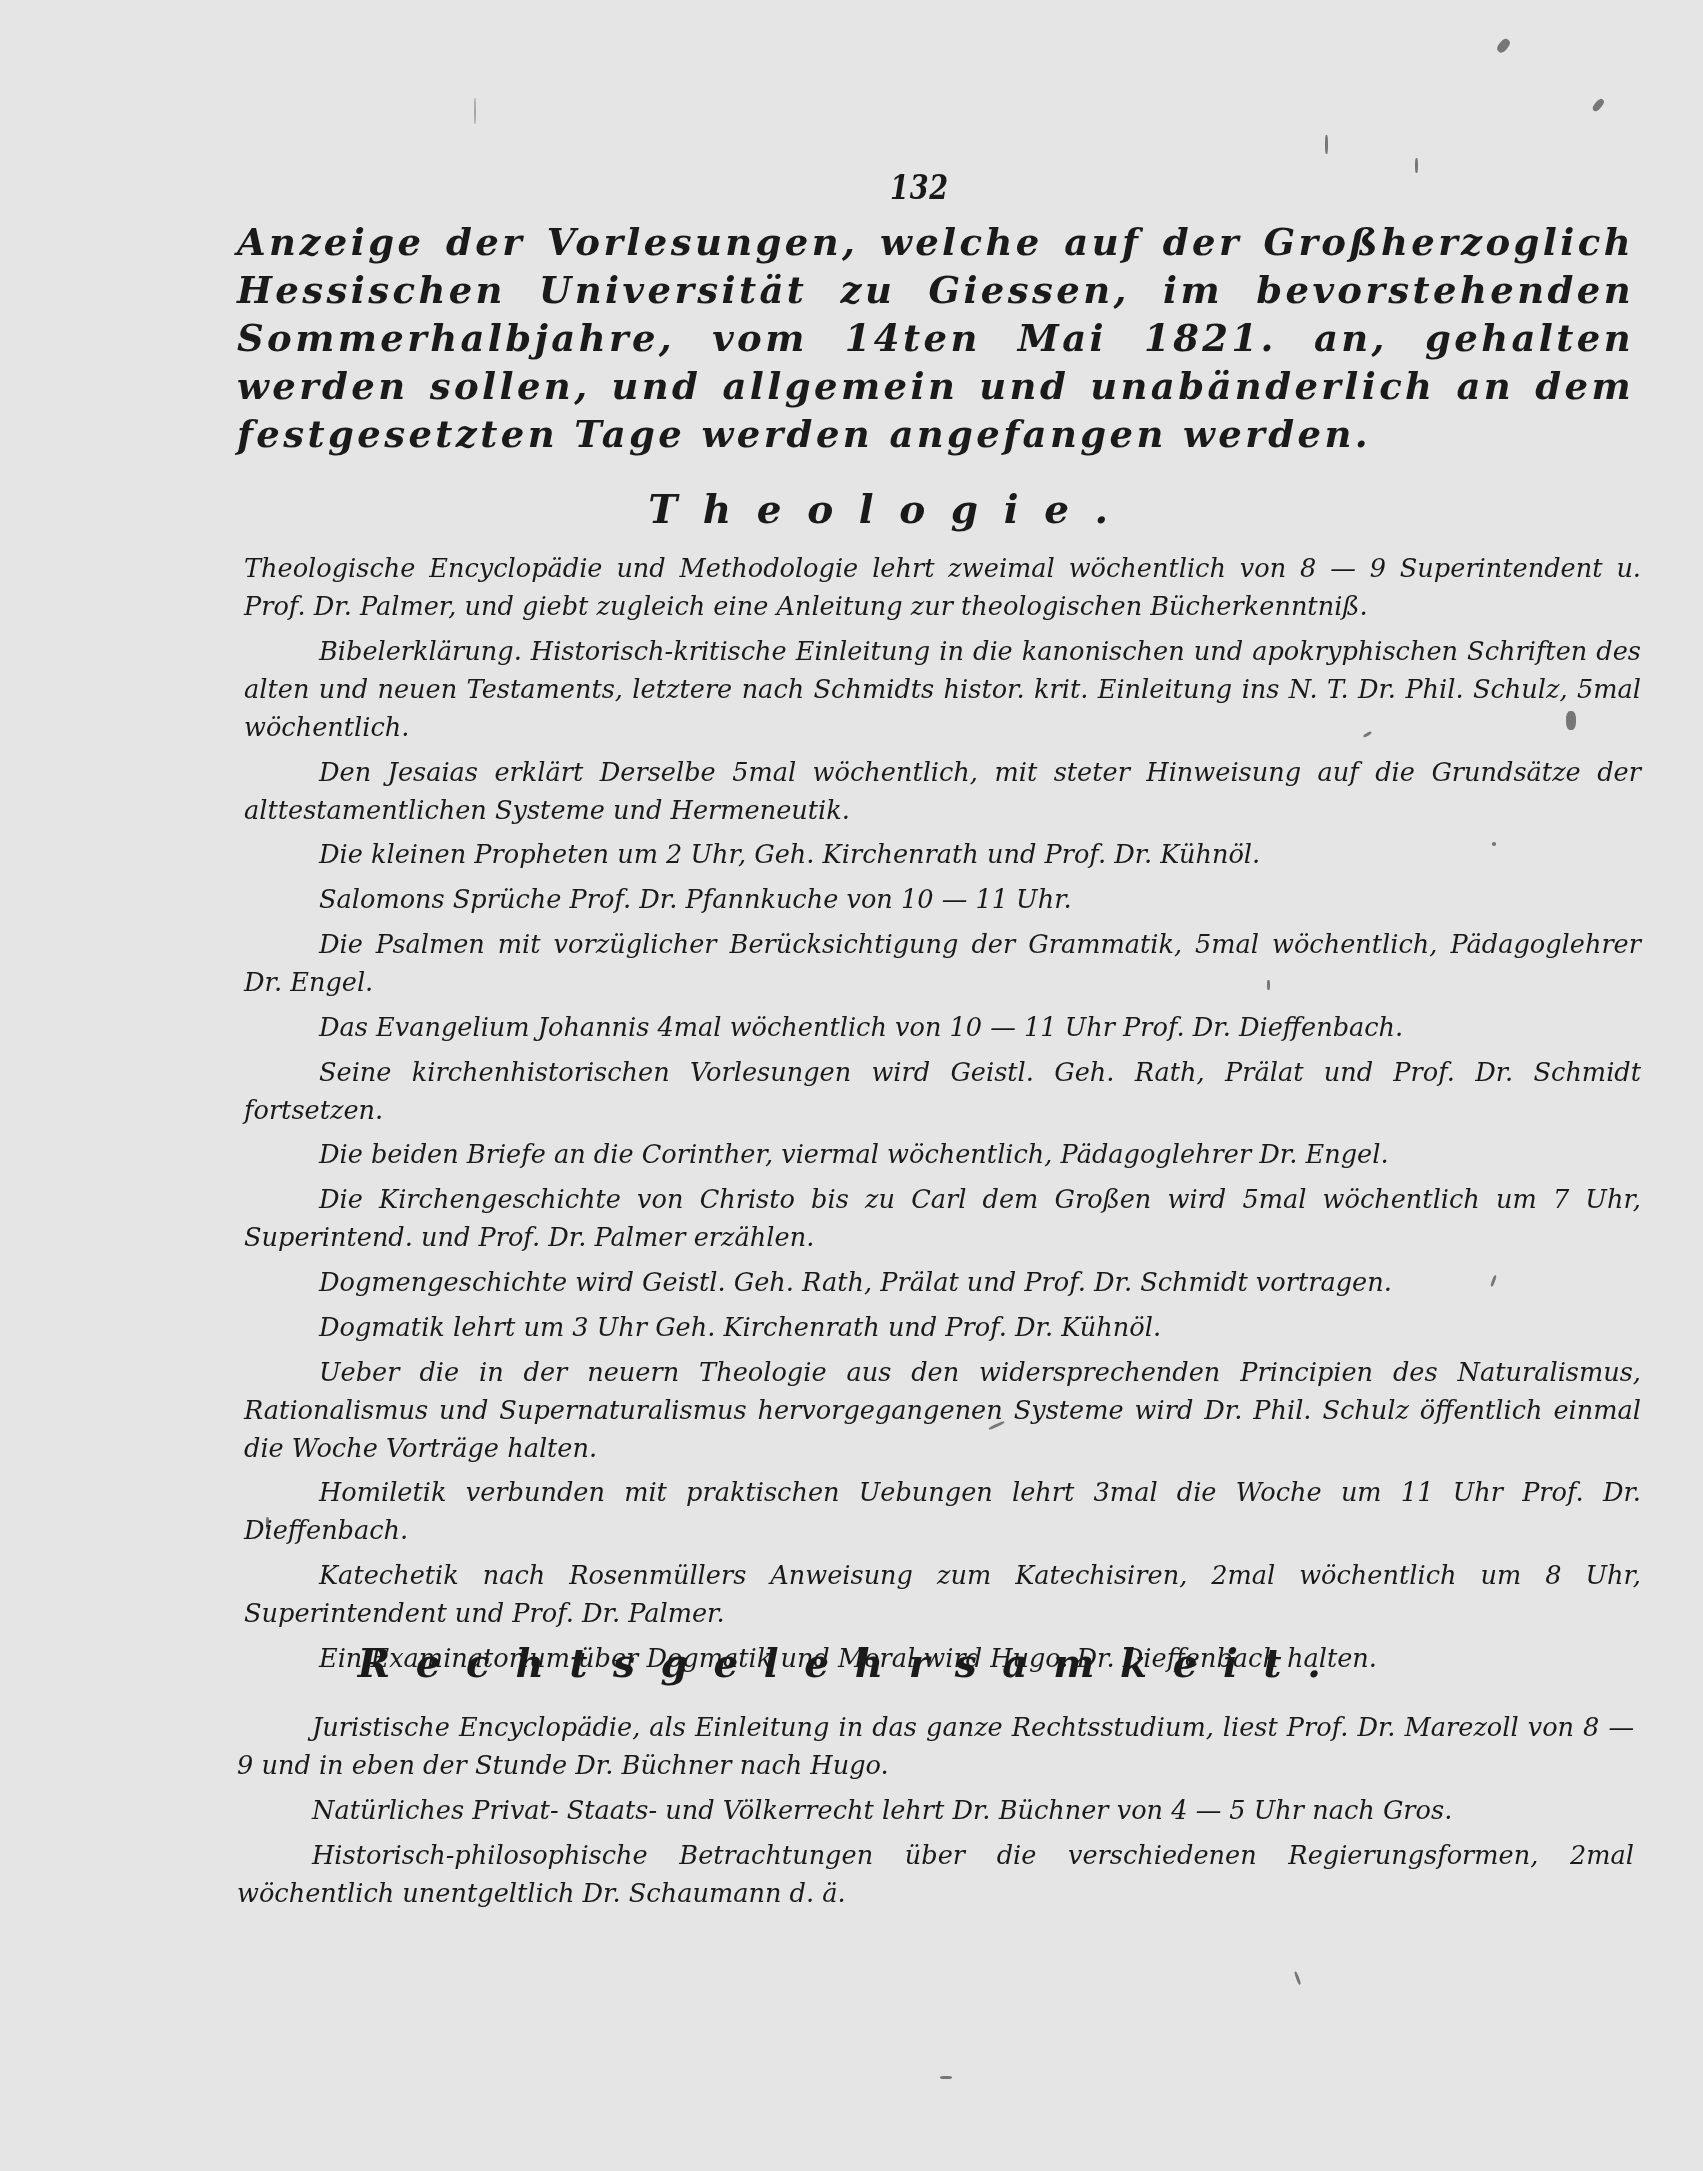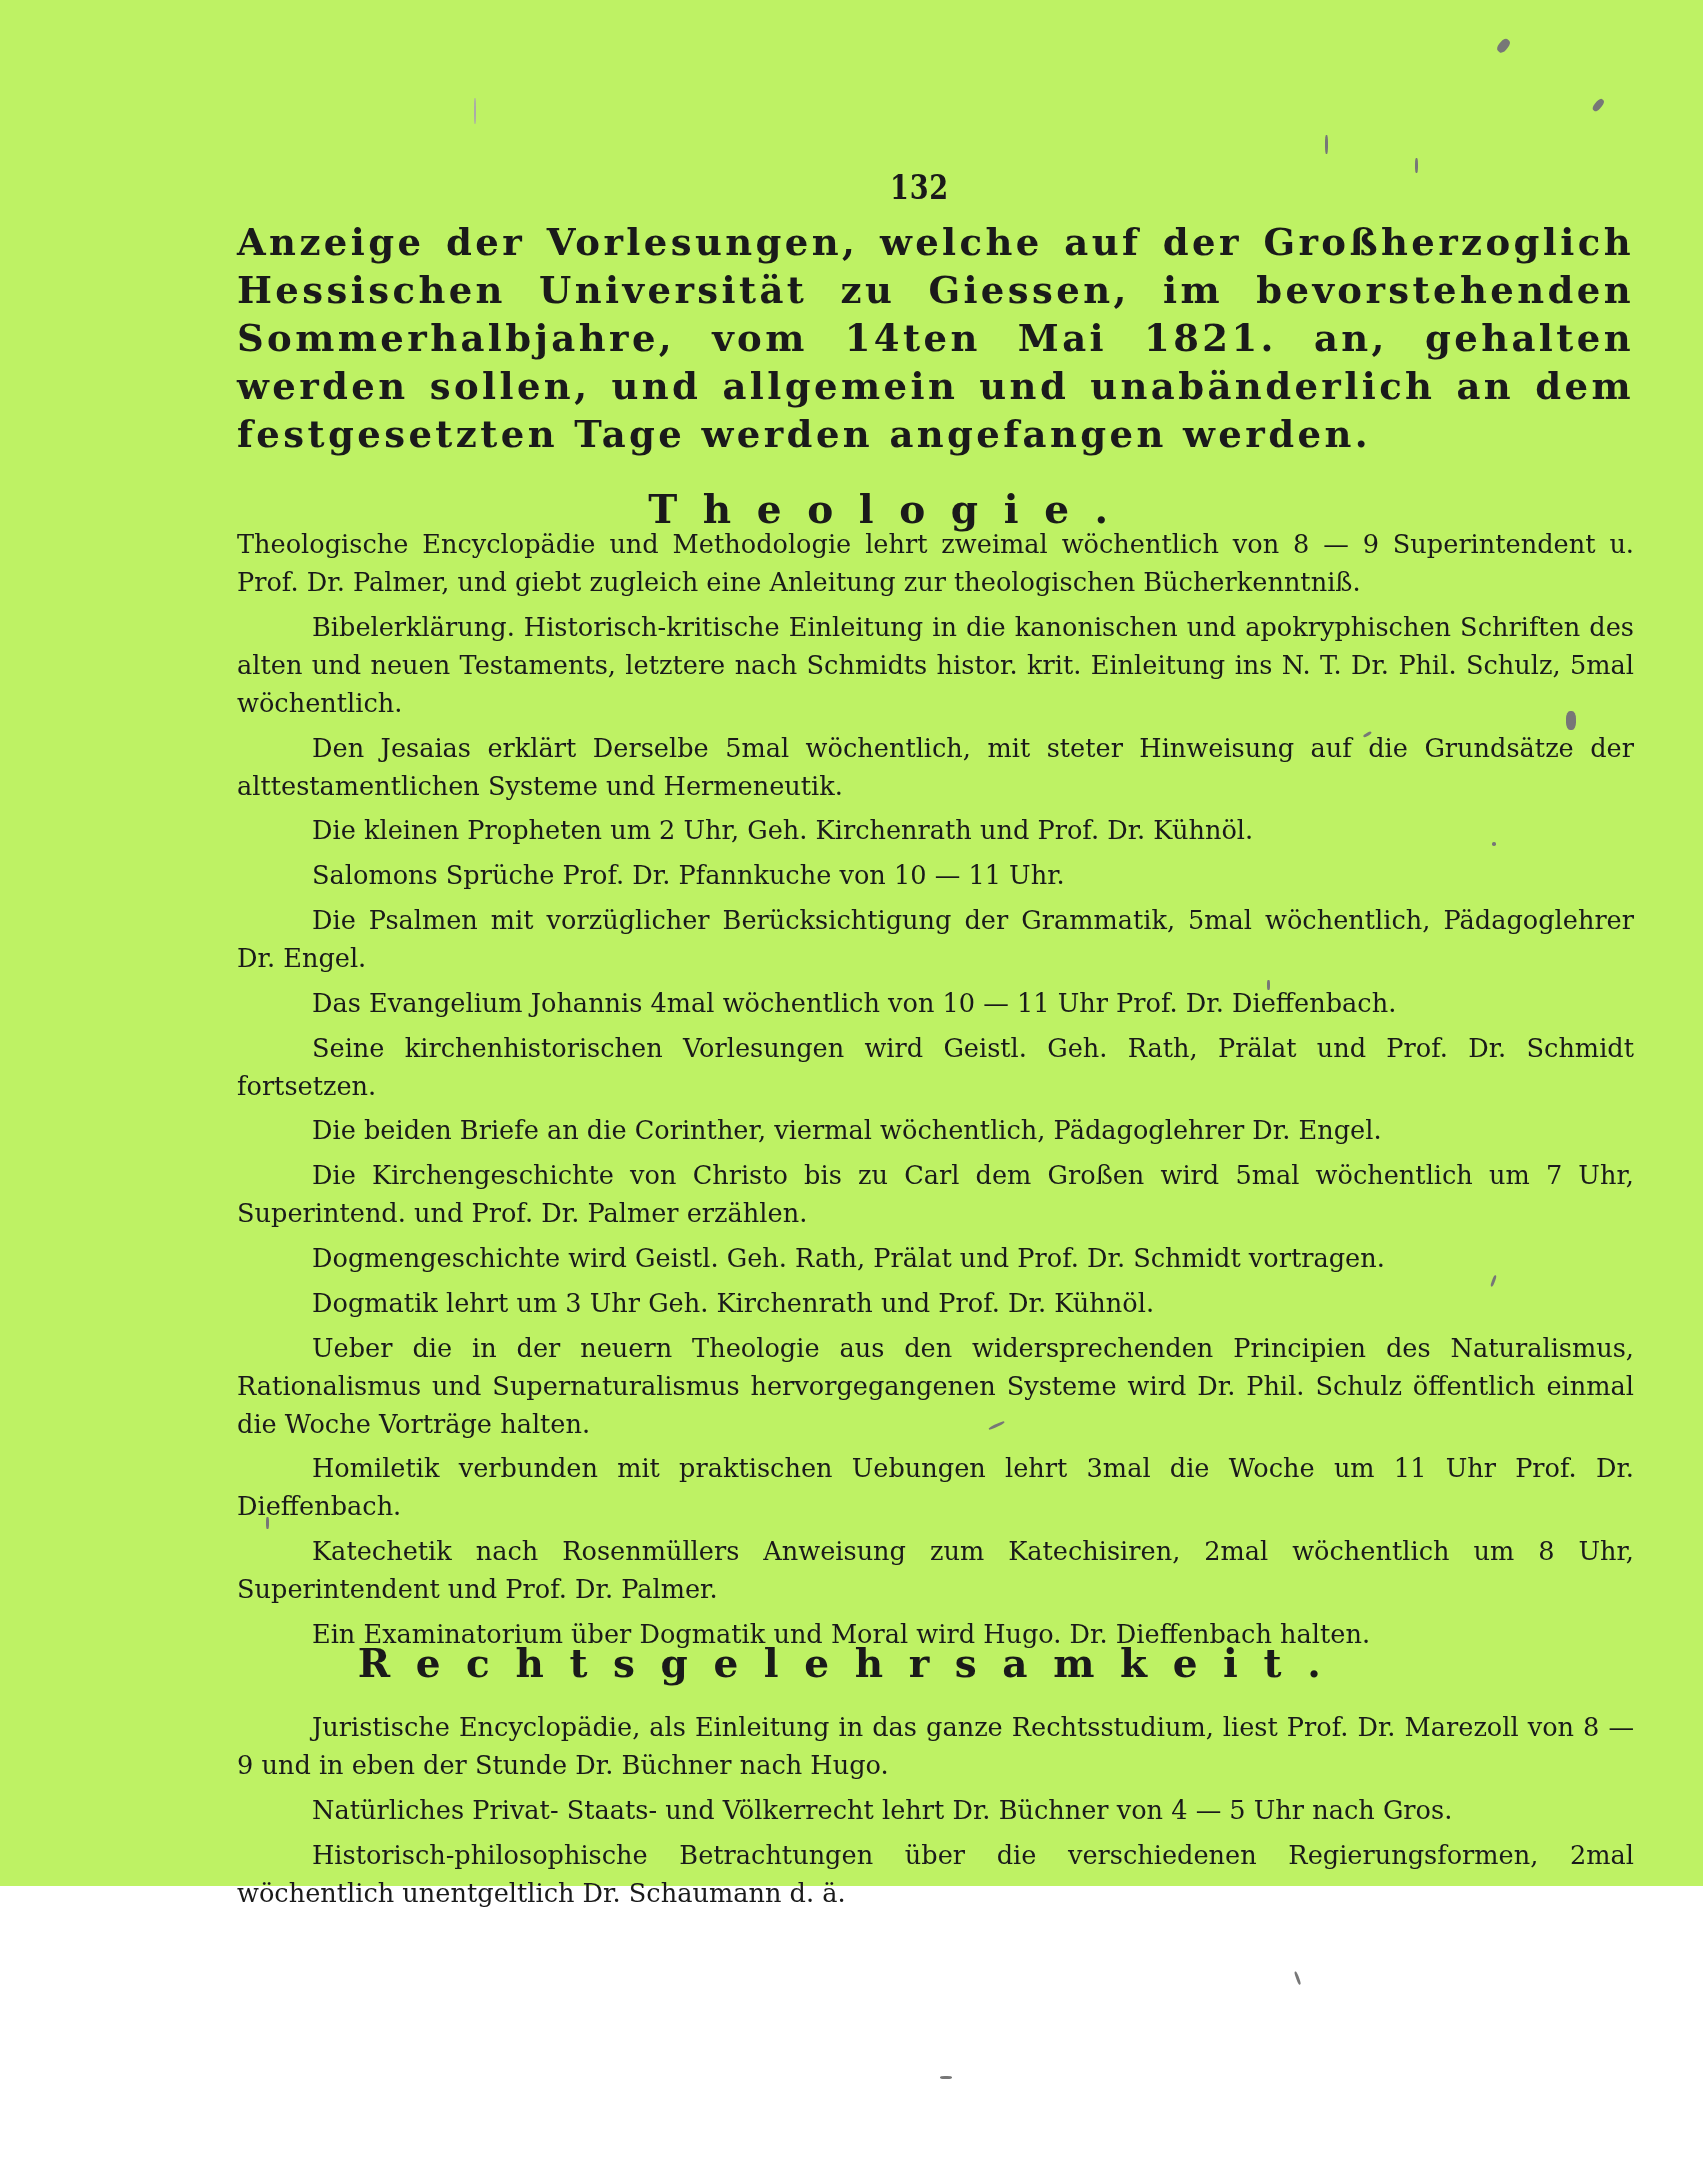--- a/index.html
+++ b/index.html
@@ -1,18 +1,18 @@
 <!DOCTYPE html>
 <html style="font-size:13.6px"><head>
   <meta charset="utf-8">
   <style>
     html, body { margin: 0; padding: 0; background: #ffffff; }
     body { width: 1704px; height: 2171px; position: relative; overflow: hidden;
       font-family: "DejaVu Serif", "Liberation Serif", serif; color: #1a1a1a; }
-    .page { position: absolute; left: 0; top: 0; width: 1704px; height: 1886px; background: #bef264; }
+    .page { position: absolute; left: 0; top: 0; width: 1704px; height: 2171px; background: #e5e5e5; font-style: italic; }
     .speck { position: absolute; background: #777; border-radius: 40%; }
     .page-number { position: absolute; left: 890px; top: 167px; font-size: 34px; font-weight: bold;
       transform: scaleX(0.8); transform-origin: left top; letter-spacing: 0.9px; }
     .title { position: absolute; left: 237px; top: 218px; width: 1397px; font-size: 37px; font-weight: bold;
       line-height: 48px; letter-spacing: 3.4px; text-align: justify; }
     .section-heading { position: absolute; width: 1704px; left: 0; text-align: center; font-weight: bold;
       font-size: 39px; letter-spacing: 25.6px; }
     .entries { position: absolute; left: 237px; width: 1397px; font-size: 25.6px; line-height: 38px; }
     .entry { margin: 0 0 6.8px 0; text-align: justify; text-indent: 75px; }
     .entry.first { text-indent: 0; }
@@ -36,21 +36,21 @@
   <div class="speck" style="left:266px;top:1517px;width:2.6px;height:12px;"></div>
   <div class="speck" style="left:1296px;top:1971px;width:3.4px;height:13.6px;transform:rotate(-20deg);"></div>
   <div class="speck" style="left:940px;top:2076px;width:12px;height:3.4px;"></div>
 
   <div class="page-number">132</div>
 
   <div class="title">Anzeige der Vorlesungen, welche auf der Großherzoglich Hessischen Universität zu Giessen, im bevorstehenden Sommerhalbjahre, vom 14ten Mai 1821. an, gehalten werden sollen, und allgemein und unabänderlich an dem festgesetzten Tage werden angefangen werden.</div>
 
   <div class="section-heading" style="top:486px;margin-left:39px;">Theologie.</div>
 
-  <div class="entries" style="top:525px;">
+  <div class="entries" style="top:549px;margin-left:7px;">
     <p class="entry first">Theologische Encyclopädie und Methodologie lehrt zweimal wöchentlich von 8 — 9 Superintendent u. Prof. Dr. Palmer, und giebt zugleich eine Anleitung zur theologischen Bücherkenntniß.</p>
     <p class="entry">Bibelerklärung. Historisch-kritische Einleitung in die kanonischen und apokryphischen Schriften des alten und neuen Testaments, letztere nach Schmidts histor. krit. Einleitung ins N. T. Dr. Phil. Schulz, 5mal wöchentlich.</p>
     <p class="entry">Den Jesaias erklärt Derselbe 5mal wöchentlich, mit steter Hinweisung auf die Grundsätze der alttestamentlichen Systeme und Hermeneutik.</p>
     <p class="entry">Die kleinen Propheten um 2 Uhr, Geh. Kirchenrath und Prof. Dr. Kühnöl.</p>
     <p class="entry">Salomons Sprüche Prof. Dr. Pfannkuche von 10 — 11 Uhr.</p>
     <p class="entry">Die Psalmen mit vorzüglicher Berücksichtigung der Grammatik, 5mal wöchentlich, Pädagoglehrer Dr. Engel.</p>
     <p class="entry">Das Evangelium Johannis 4mal wöchentlich von 10 — 11 Uhr Prof. Dr. Dieffenbach.</p>
     <p class="entry">Seine kirchenhistorischen Vorlesungen wird Geistl. Geh. Rath, Prälat und Prof. Dr. Schmidt fortsetzen.</p>
     <p class="entry">Die beiden Briefe an die Corinther, viermal wöchentlich, Pädagoglehrer Dr. Engel.</p>
     <p class="entry">Die Kirchengeschichte von Christo bis zu Carl dem Großen wird 5mal wöchentlich um 7 Uhr, Superintend. und Prof. Dr. Palmer erzählen.</p>

